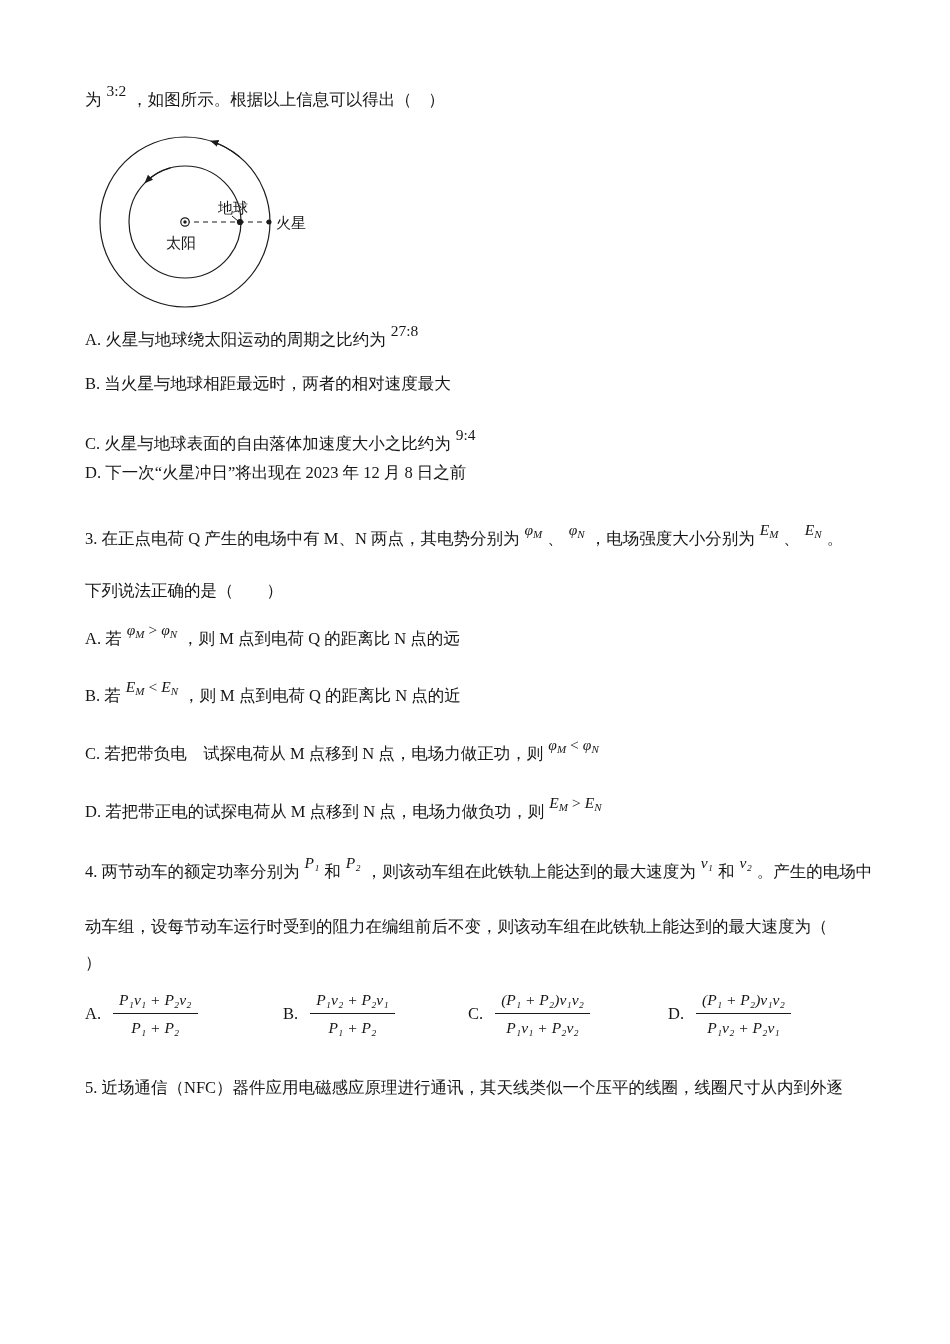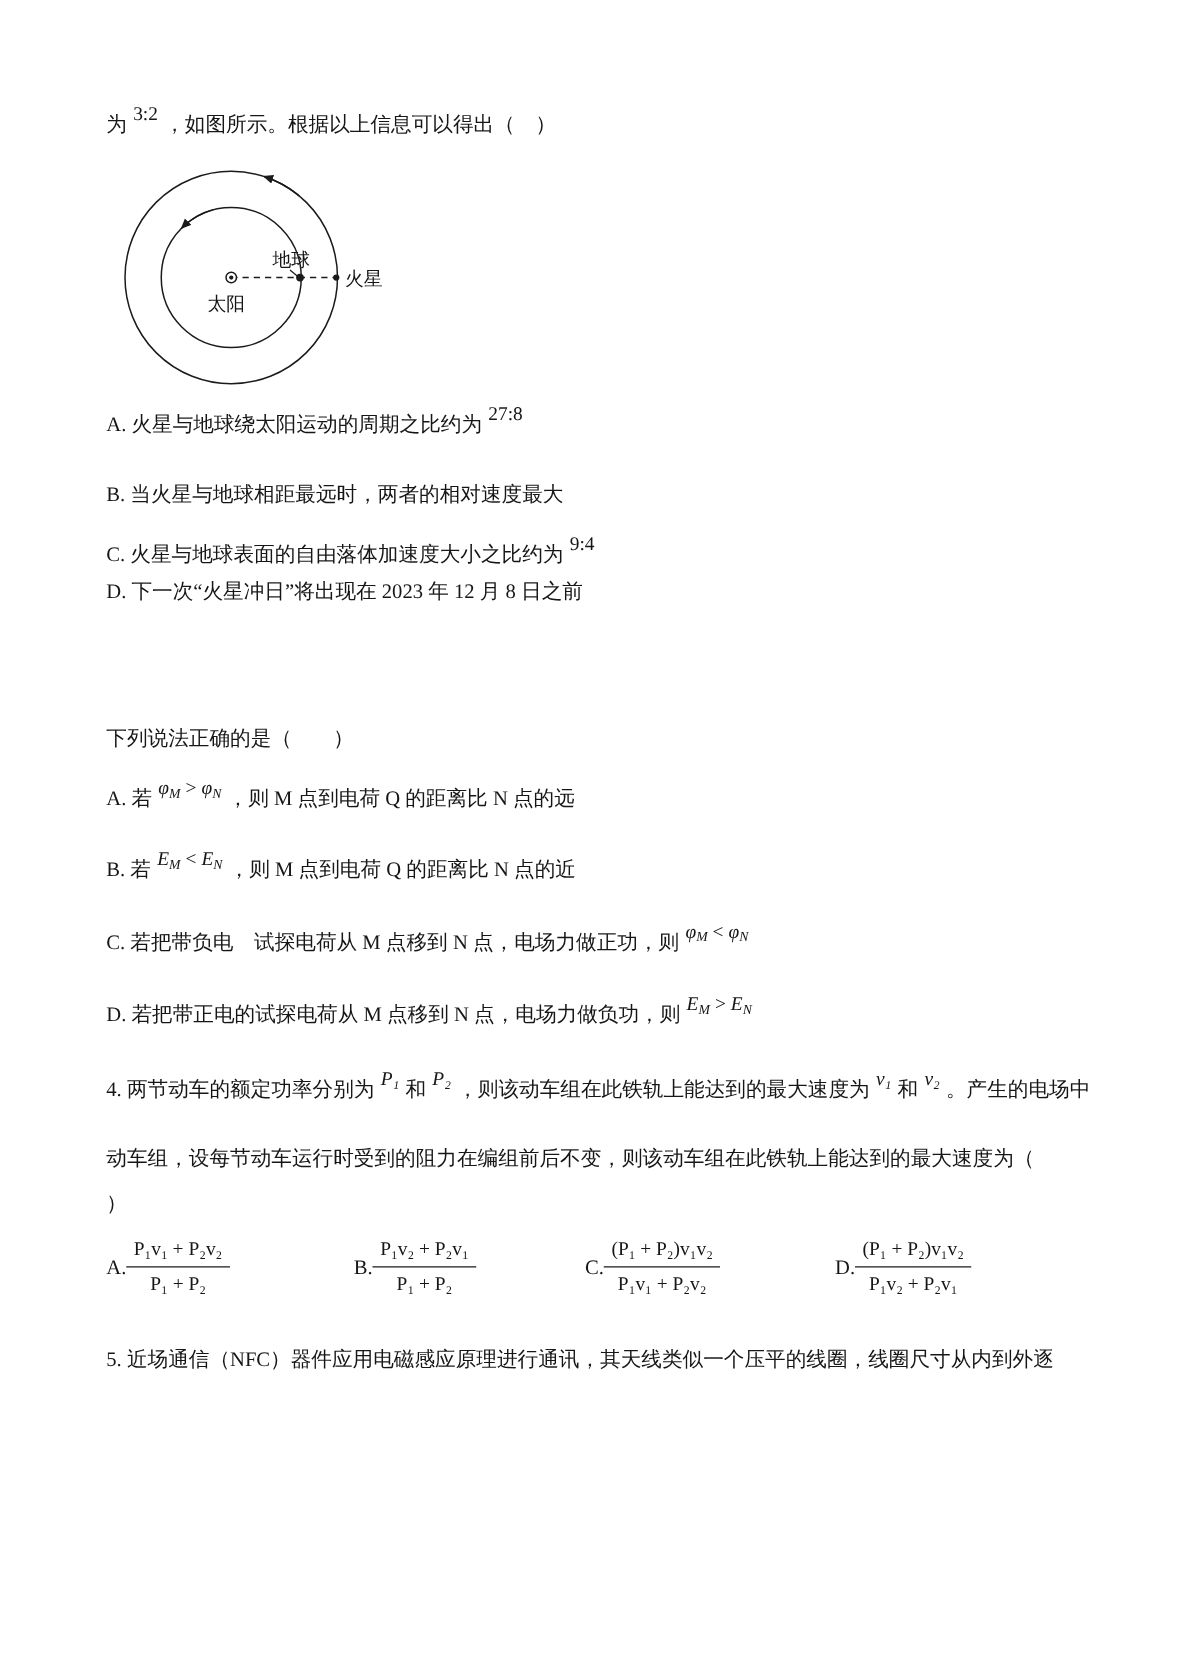--- a/index.html
+++ b/index.html
@@ -20,21 +20,21 @@
   
   .diagram { position:absolute; left:93px; top:135px; }
   .diagram svg { display:block; }
   .diagram .orbit { fill:none; stroke:#1b1b1b; stroke-width:1.2; }
   .diagram .arr { fill:none; stroke:#1b1b1b; stroke-width:1.2; }
   .diagram .dash { stroke:#1b1b1b; stroke-width:1.2; stroke-dasharray:5 4; }
   .diagram text { font-family:"Liberation Serif","DejaVu Serif",serif; font-size:15px; fill:#161616; }
   
   .q4opt { position:absolute; top:983px; height:62px; display:flex; align-items:center; }
   .q4opt .olabel { font-style:normal; }
-  .frac { display:inline-block; text-align:center; font-size:15.5px; margin-left:0; line-height:1.3; }
+  .frac { display:inline-block; text-align:center; font-style:italic; font-size:15.5px; margin-left:12px; line-height:1.3; }
   .frac .num { display:block; padding:0 6px 2px 6px; border-bottom:1.2px solid #1b1b1b; }
   .frac .den { display:block; padding-top:4px; }
 </style>
 </head>
 <body>
 
 <div class="page">
 
   <p class="line" style="top:88px"><span>为</span><span class="fx">3:2</span><span>，如图所示。根据以上信息可以得出（　）</span></p>
 
@@ -55,24 +55,25 @@
       <circle cx="147" cy="87" r="3.1" fill="#1b1b1b"></circle>
       <circle cx="176" cy="87" r="2.5" fill="#1b1b1b"></circle>
       <line x1="139" y1="81" x2="145" y2="86" stroke="#1b1b1b" stroke-width="1"></line>
       <text x="88" y="113" text-anchor="middle">太阳</text>
       <text x="140" y="78" text-anchor="middle">地球</text>
       <text x="183" y="93" text-anchor="start">火星</text>
     </svg>
   </div>
 
   <p class="line" style="top:328px"><span>A. 火星与地球绕太阳运动的周期之比约为</span><span class="fx">27:8</span></p>
-  <p class="line" style="top:384px">B. 当火星与地球相距最远时，两者的相对速度最大</p>
+  <p class="line" style="top:372px">B. 当火星与地球相距最远时，两者的相对速度最大</p>
   <p class="line" style="top:432px"><span>C. 火星与地球表面的自由落体加速度大小之比约为</span><span class="fx">9:4</span></p>
   <p class="line" style="top:461px">D. 下一次“火星冲日”将出现在 2023 年 12 月 8 日之前</p>
 
+  <p class="line" style="top:527px"><span>3. 在正点电荷 Q 产生的电场中有 M、N 两点，其电势分别为</span><span class="fx"><i>φ</i><sub>M</sub></span><span>、</span><span class="fx"><i>φ</i><sub>N</sub></span><span>，电场强度大小分别为</span><span class="fx"><i>E</i><sub>M</sub></span><span>、</span><span class="fx"><i>E</i><sub>N</sub></span><span>。</span></p>
   <p class="line" style="top:579px">下列说法正确的是（　　）</p>
 
   <p class="line" style="top:627px"><span>A. 若</span><span class="fx"><i>φ</i><sub>M</sub><span class="op">&gt;</span><i>φ</i><sub>N</sub></span><span>，则 M 点到电荷 Q 的距离比 N 点的远</span></p>
 
   <p class="line" style="top:684px"><span>B. 若</span><span class="fx"><i>E</i><sub>M</sub><span class="op">&lt;</span><i>E</i><sub>N</sub></span><span>，则 M 点到电荷 Q 的距离比 N 点的近</span></p>
 
   <p class="line" style="top:800px"><span>D. 若把带正电的试探电荷从 M 点移到 N 点，电场力做负功，则</span><span class="fx"><i>E</i><sub>M</sub><span class="op">&gt;</span><i>E</i><sub>N</sub></span></p>
 
   <p class="line" style="top:742px"><span>C. 若把带负电　试探电荷从 M 点移到 N 点，电场力做正功，则</span><span class="fx"><i>φ</i><sub>M</sub><span class="op">&lt;</span><i>φ</i><sub>N</sub></span></p>
 

